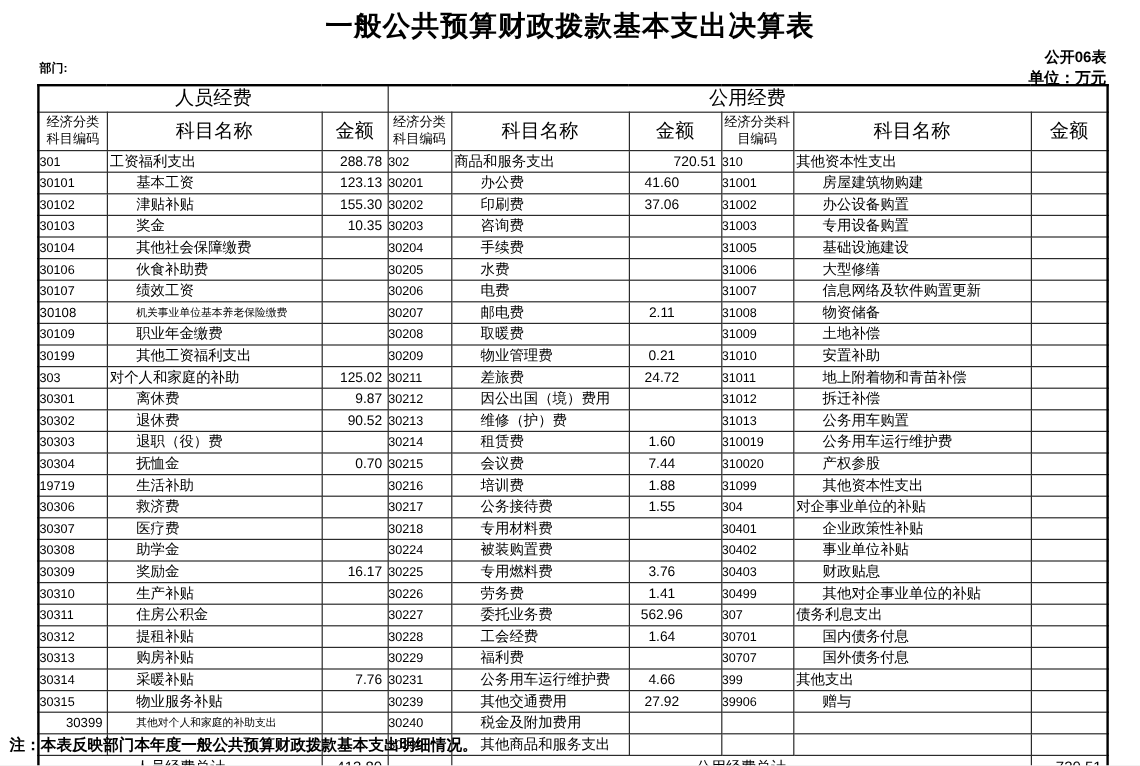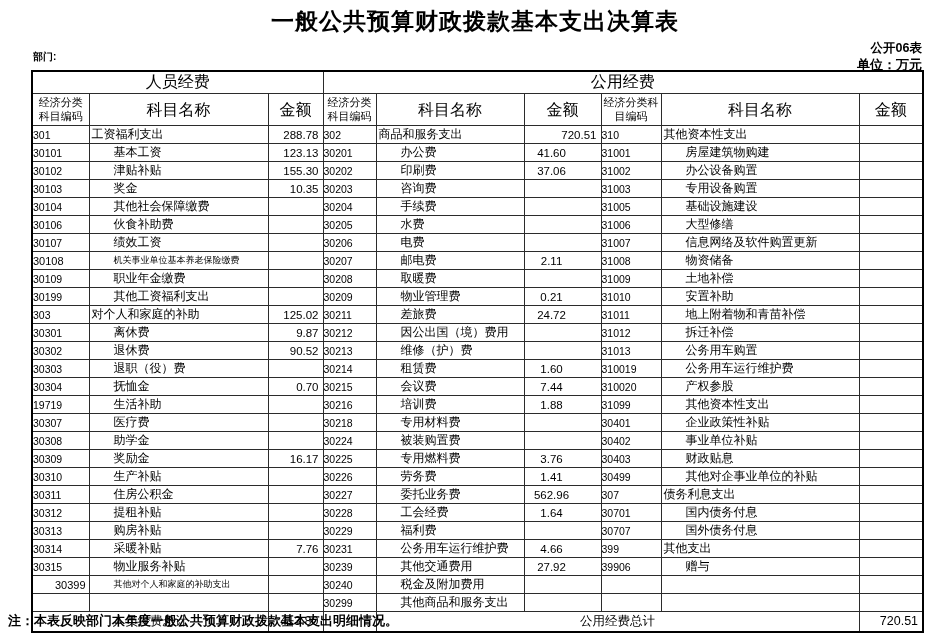--- a/index.html
+++ b/index.html
@@ -255,20 +255,31 @@
           <td class="name lv1">生活补助</td>
           <td class="amt right"></td>
           <td class="code">30216</td>
           <td class="name lv1">培训费</td>
           <td class="amt mid">1.88</td>
           <td class="code">31099</td>
           <td class="name lv1">其他资本性支出</td>
           <td class="amt right"></td>
         </tr>
         <tr>
+          <td class="code">30306</td>
+          <td class="name lv1">救济费</td>
+          <td class="amt right"></td>
+          <td class="code">30217</td>
+          <td class="name lv1">公务接待费</td>
+          <td class="amt mid">1.55</td>
+          <td class="code">304</td>
+          <td class="name lv0">对企事业单位的补贴</td>
+          <td class="amt right"></td>
+        </tr>
+        <tr>
           <td class="code">30307</td>
           <td class="name lv1">医疗费</td>
           <td class="amt right"></td>
           <td class="code">30218</td>
           <td class="name lv1">专用材料费</td>
           <td class="amt mid"></td>
           <td class="code">30401</td>
           <td class="name lv1">企业政策性补贴</td>
           <td class="amt right"></td>
         </tr>

